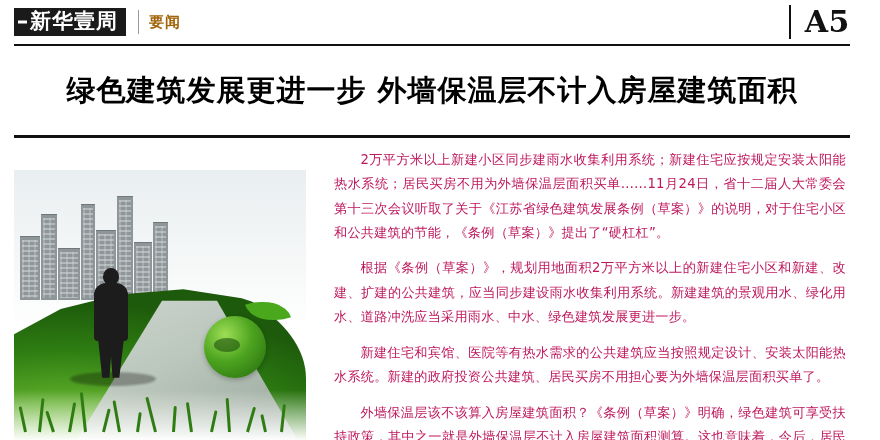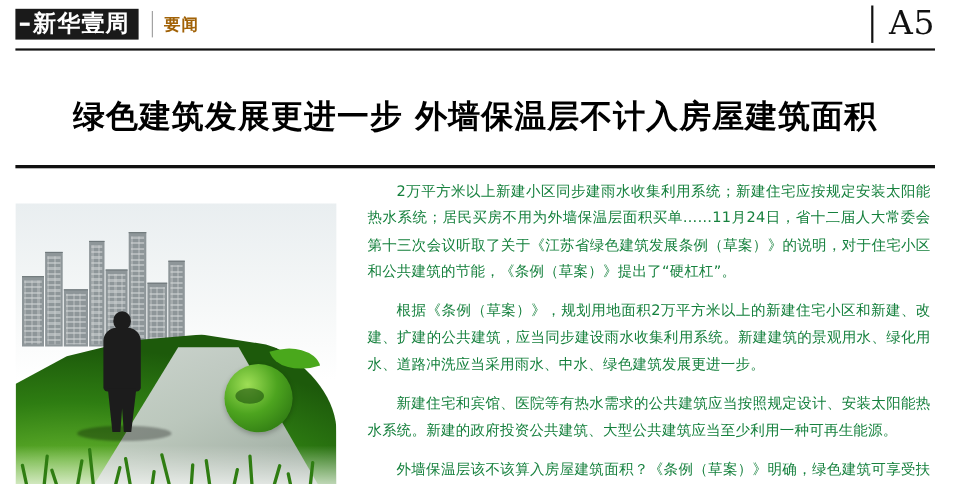--- a/index.html
+++ b/index.html
@@ -78,29 +78,29 @@
   }
   .page-rule {
     width: 2px;
     height: 34px;
     background: #111;
     margin-right: 14px;
   }
   .page-number {
     font-family: "DejaVu Serif", "Liberation Serif", serif;
     font-size: 30px;
-    font-weight: normal;
+    font-weight: bold;
     color: #111;
     line-height: 1;
     letter-spacing: 0.5px;
   }
 
   
   .headline-zone {
-    padding-top: 25px;
+    padding-top: 10px;
     padding-bottom: 8px;
     border-bottom: 3px solid #111;
   }
   .headline {
     font-family: "DejaVu Sans", "Liberation Sans", sans-serif;
     font-weight: bold;
     font-size: 29px;
     color: #000;
     letter-spacing: 1px;
     text-align: center;
@@ -242,21 +242,21 @@
   .article {
     flex: 1 1 auto;
     padding-left: 28px;
     padding-right: 4px;
   }
   .article p {
     margin: 0 0 11px 0;
     font-family: "DejaVu Sans", "Liberation Sans", sans-serif;
     font-size: 13.2px;
     line-height: 1.85;
-    color: #15803d;
+    color: #be185d;
     text-align: justify;
     text-indent: 2em;
     letter-spacing: 0.2px;
   }
 </style>
 </head>
 <body>
 
 <div class="page">
 
@@ -324,18 +324,18 @@
         <div class="blade" style="left:214px; height:34px; transform:rotate(-4deg);"></div>
         <div class="blade" style="left:232px; height:26px; transform:rotate(16deg);"></div>
         <div class="blade" style="left:250px; height:18px; transform:rotate(-12deg);"></div>
         <div class="blade" style="left:266px; height:28px; transform:rotate(6deg);"></div>
       </div>
     </div>
 
     <div class="article">
       <p>2万平方米以上新建小区同步建雨水收集利用系统；新建住宅应按规定安装太阳能热水系统；居民买房不用为外墙保温层面积买单……11月24日，省十二届人大常委会第十三次会议听取了关于《江苏省绿色建筑发展条例（草案）》的说明，对于住宅小区和公共建筑的节能，《条例（草案）》提出了“硬杠杠”。</p>
       <p>根据《条例（草案）》，规划用地面积2万平方米以上的新建住宅小区和新建、改建、扩建的公共建筑，应当同步建设雨水收集利用系统。新建建筑的景观用水、绿化用水、道路冲洗应当采用雨水、中水、绿色建筑发展更进一步。</p>
-      <p>新建住宅和宾馆、医院等有热水需求的公共建筑应当按照规定设计、安装太阳能热水系统。新建的政府投资公共建筑、大型公共建筑应当至少利用一种可再生能源。</p>
+      <p>新建住宅和宾馆、医院等有热水需求的公共建筑应当按照规定设计、安装太阳能热水系统。新建的政府投资公共建筑、居民买房不用担心要为外墙保温层面积买单了。</p>
       <p>外墙保温层该不该算入房屋建筑面积？《条例（草案）》明确，绿色建筑可享受扶持政策，其中之一就是外墙保温层不计入房屋建筑面积测算。这也意味着，今后，居民买房不用担心要为外墙保温层面积买单了。</p>
     </div>
 
   </div>
 </div>
 
 </body></html>

